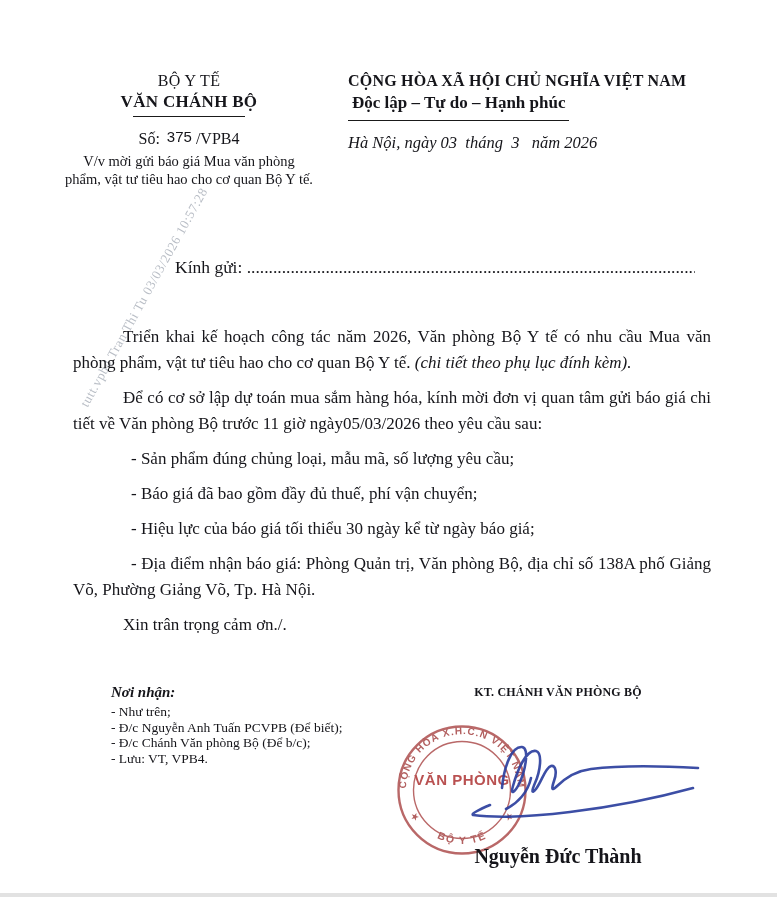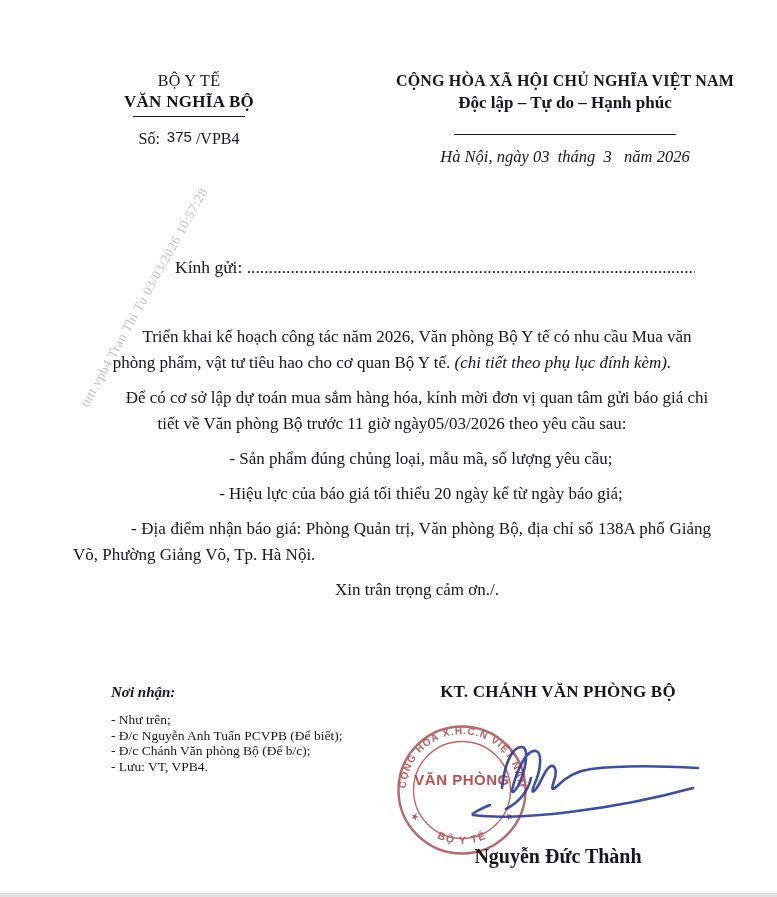--- a/index.html
+++ b/index.html
@@ -13,81 +13,86 @@
   
   .hdr-left{position:absolute;left:28px;top:72px;width:322px;text-align:center;}
   .org-parent{font-size:16px;letter-spacing:.4px;}
   .org{font-size:17px;font-weight:bold;letter-spacing:.3px;margin-top:2px;}
   .org-rule{width:112px;border-bottom:1.6px solid #1a1a1a;margin:4px auto 0;}
   .doc-number{margin-top:13px;font-size:16px;}
   .doc-number .num{font-family:"Liberation Sans","DejaVu Sans",sans-serif;font-size:15px;
                    position:relative;top:-2px;margin:0 4px 16px 7px;}
   .doc-subject{margin-top:5px;font-size:14.5px;line-height:17.5px;}
 
-  .hdr-right{position:absolute;left:364px;top:72px;width:402px;text-align:center;}
+  .hdr-right{position:absolute;left:348px;top:72px;width:402px;text-align:left;}
   .motto1{font-weight:bold;font-size:16px;letter-spacing:.2px;}
   .motto2{display:inline-block;font-weight:bold;font-size:17px;margin-top:3px;
-          border-bottom:1.6px solid #1a1a1a;padding:0 4px 21px;}
+          border-bottom:1.6px solid #1a1a1a;padding:0 4px 7px;}
   .place-date{margin-top:12px;font-style:italic;font-size:16.5px;white-space:pre-wrap;}
 
   
   .kinhgui{position:absolute;left:175px;top:257px;width:520px;font-size:17.5px;
            white-space:nowrap;overflow:hidden;}
 
   
   .body{position:absolute;left:73px;top:324px;width:638px;font-size:17px;line-height:26px;
         text-align:justify;}
-  .body p{margin:0 0 9px 0;text-align:center;}
+  .body p{margin:0 0 9px 0;}
   .para{text-indent:50px;}
   .bullet{text-indent:58px;text-align:left;}
   .bullet.wrap{text-align:justify;}
   .italic{font-style:italic;margin-top:32px;}
 
   
   .noinhan{position:absolute;left:111px;top:684px;width:300px;}
-  .noinhan .lbl{font-weight:bold;font-style:italic;font-size:15px;margin-bottom:11px;}
+  .noinhan .lbl{font-weight:bold;font-style:italic;font-size:15px;margin-bottom:3px;}
   .noinhan .item{font-size:13.5px;line-height:15.5px;}
 
   .sign-title{position:absolute;left:378px;top:681px;width:360px;text-align:center;
-              font-weight:bold;font-size:17px;line-height:22.5px;letter-spacing:.2px;}
+              font-weight:bold;font-size:12px;line-height:22.5px;letter-spacing:.2px;}
   .signer{position:absolute;left:378px;top:845px;width:360px;text-align:center;
           font-weight:bold;font-size:20px;}
 
   .seal{position:absolute;left:395px;top:723px;width:134px;height:134px;opacity:.88;}
   .signature{position:absolute;left:428px;top:716px;width:292px;height:112px;}
 
   .bottom-strip{position:absolute;left:0;bottom:0;width:100%;height:4px;background:#e2e2e2;}
 </style>
 </head>
 <body>
 
 <div class="page">
 
   <div class="watermark">tutt.vpb4 Tran Thi Tu 03/03/2026 10:57:28</div>
 
   <div class="hdr-left">
     <div class="org-parent">BỘ Y TẾ</div>
-    <div class="org">VĂN NGHĨA BỘ</div>
+    <div class="org">VĂN CHÁNH BỘ</div>
     <div class="org-rule"></div>
     <div class="doc-number"><span>Số:</span><span class="num">375</span><span>/VPB4</span></div>
+    <div class="doc-subject">
+      <div>V/v mời gửi báo giá Mua văn phòng</div>
+      <div>phẩm, vật tư tiêu hao cho cơ quan Bộ Y tế.</div>
+    </div>
   </div>
 
   <div class="hdr-right">
     <div class="motto1">CỘNG HÒA XÃ HỘI CHỦ NGHĨA VIỆT NAM</div>
     <div><span class="motto2">Độc lập – Tự do – Hạnh phúc</span></div>
     <div class="place-date">Hà Nội, ngày 03  tháng  3   năm 2026</div>
   </div>
 
   <div class="kinhgui"><span>Kính gửi: </span><span>...........................................................................................................</span></div>
 
   <div class="body">
     <p class="para"><span>Triển khai kế hoạch công tác năm 2026, Văn phòng Bộ Y tế có nhu cầu Mua văn phòng phẩm, vật tư tiêu hao cho cơ quan Bộ Y tế. </span><span class="italic">(chi tiết theo phụ lục đính kèm).</span></p>
     <p class="para"><span>Để có cơ sở lập dự toán mua sắm hàng hóa, kính mời đơn vị quan tâm gửi báo giá chi tiết về Văn phòng Bộ trước 11 giờ ngày</span><span>05/03/2026</span><span> theo yêu cầu sau:</span></p>
     <p class="bullet">- Sản phẩm đúng chủng loại, mẫu mã, số lượng yêu cầu;</p>
-    <p class="bullet">- Hiệu lực của báo giá tối thiểu 20 ngày kể từ ngày báo giá;</p>
+    <p class="bullet">- Báo giá đã bao gồm đầy đủ thuế, phí vận chuyển;</p>
+    <p class="bullet">- Hiệu lực của báo giá tối thiểu 30 ngày kể từ ngày báo giá;</p>
     <p class="bullet wrap">- Địa điểm nhận báo giá: Phòng Quản trị, Văn phòng Bộ, địa chỉ số 138A phố Giảng Võ, Phường Giảng Võ, Tp. Hà Nội.</p>
     <p class="para">Xin trân trọng cảm ơn./.</p>
   </div>
 
   <div class="noinhan">
     <div class="lbl">Nơi nhận:</div>
     <div class="item">- Như trên;</div>
     <div class="item">- Đ/c Nguyễn Anh Tuấn PCVPB (Để biết);</div>
     <div class="item">- Đ/c Chánh Văn phòng Bộ (Để b/c);</div>
     <div class="item">- Lưu: VT, VPB4.</div>

